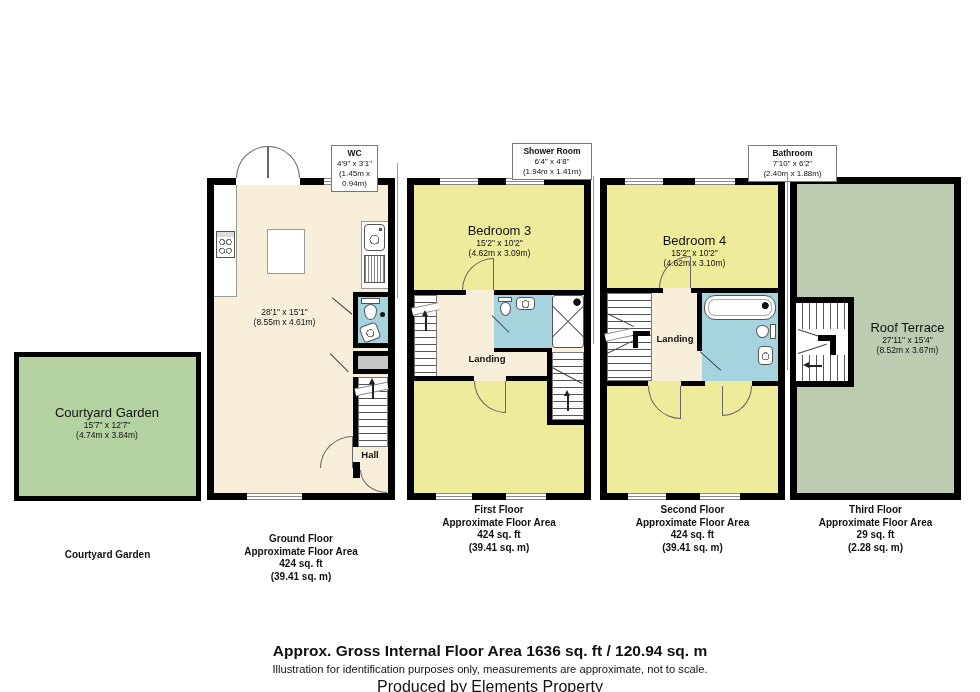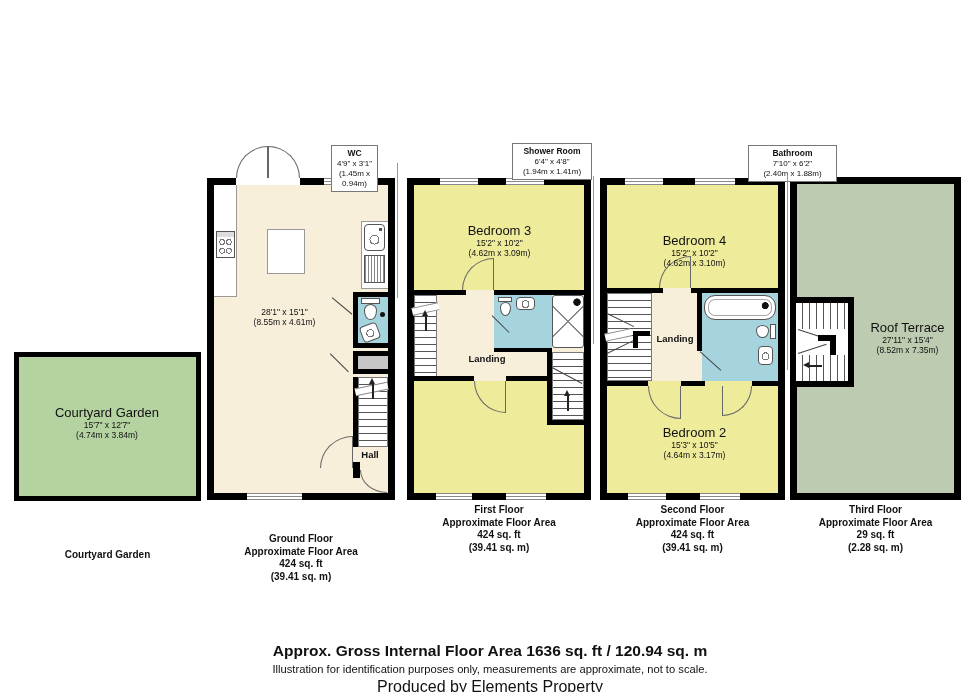--- a/index.html
+++ b/index.html
@@ -179,42 +179,37 @@
   <div class="wall" style="left:145px;top:196px;width:26px;height:5px"></div>
   <div class="arc arc-bl pr" style="left:41px;top:201px;width:33px;height:33px"></div>
   <div class="arc arc-br pl" style="left:115px;top:201px;width:30px;height:30px"></div>
 
   <div class="lbl" style="left:25px;top:48px;width:125px">
     <div class="nm">Bedroom 4</div>
     <div class="dm">15'2" x 10'2"</div>
     <div class="dm">(4.62m x 3.10m)</div>
   </div>
   <div class="lbl-sm" style="left:38px;top:148px;width:60px">Landing</div>
-  <div class="lbl" style="left:25px;top:240px;width:125px">
-    <div class="nm">Bedroom 2</div>
-    <div class="dm">15'3" x 10'5"</div>
-    <div class="dm">(4.64m x 3.17m)</div>
-  </div>
 </div>
 
 <div class="plan" style="left:790px;top:177px;width:171px;height:323px;background:var(--terrace_green,#bdccb1)">
   <div class="fill" style="left:-7px;top:113px;width:64px;height:90px;background:#fff;border:6px solid var(--wall,#000)">
     <div class="stairs-v" style="left:0;top:0;width:52px;height:26px"></div>
     <div class="stairs-v" style="left:0;top:52px;width:52px;height:26px"></div>
     <div class="diag" style="left:2px;top:26px;width:30px;transform:rotate(18deg)"></div>
     <div class="diag" style="left:2px;top:50px;width:30px;transform:rotate(-18deg)"></div>
     <div class="wall" style="left:22px;top:32px;width:18px;height:6px"></div>
     <div class="wall" style="left:34px;top:38px;width:6px;height:14px"></div>
     <div class="fill" style="left:12px;top:62px;width:14px;height:1.5px;background:#222"></div>
     <div class="head-left" style="left:7px;top:59px"></div>
   </div>
   <div class="lbl" style="left:52px;top:136px;width:117px">
     <div class="nm">Roof Terrace</div>
     <div class="dm">27'11" x 15'4"</div>
-    <div class="dm">(8.52m x 7.35m)</div>
+    <div class="dm">(8.52m x 3.67m)</div>
   </div>
 </div>
 
 <div class="callout" style="left:331px;top:145px;width:47px">
   <div class="nm">WC</div>
   <div class="dm">4'9" x 3'1"</div>
   <div class="dm">(1.45m x 0.94m)</div>
 </div>
 <div class="leader" style="left:397px;top:163px;height:135px"></div>
 

